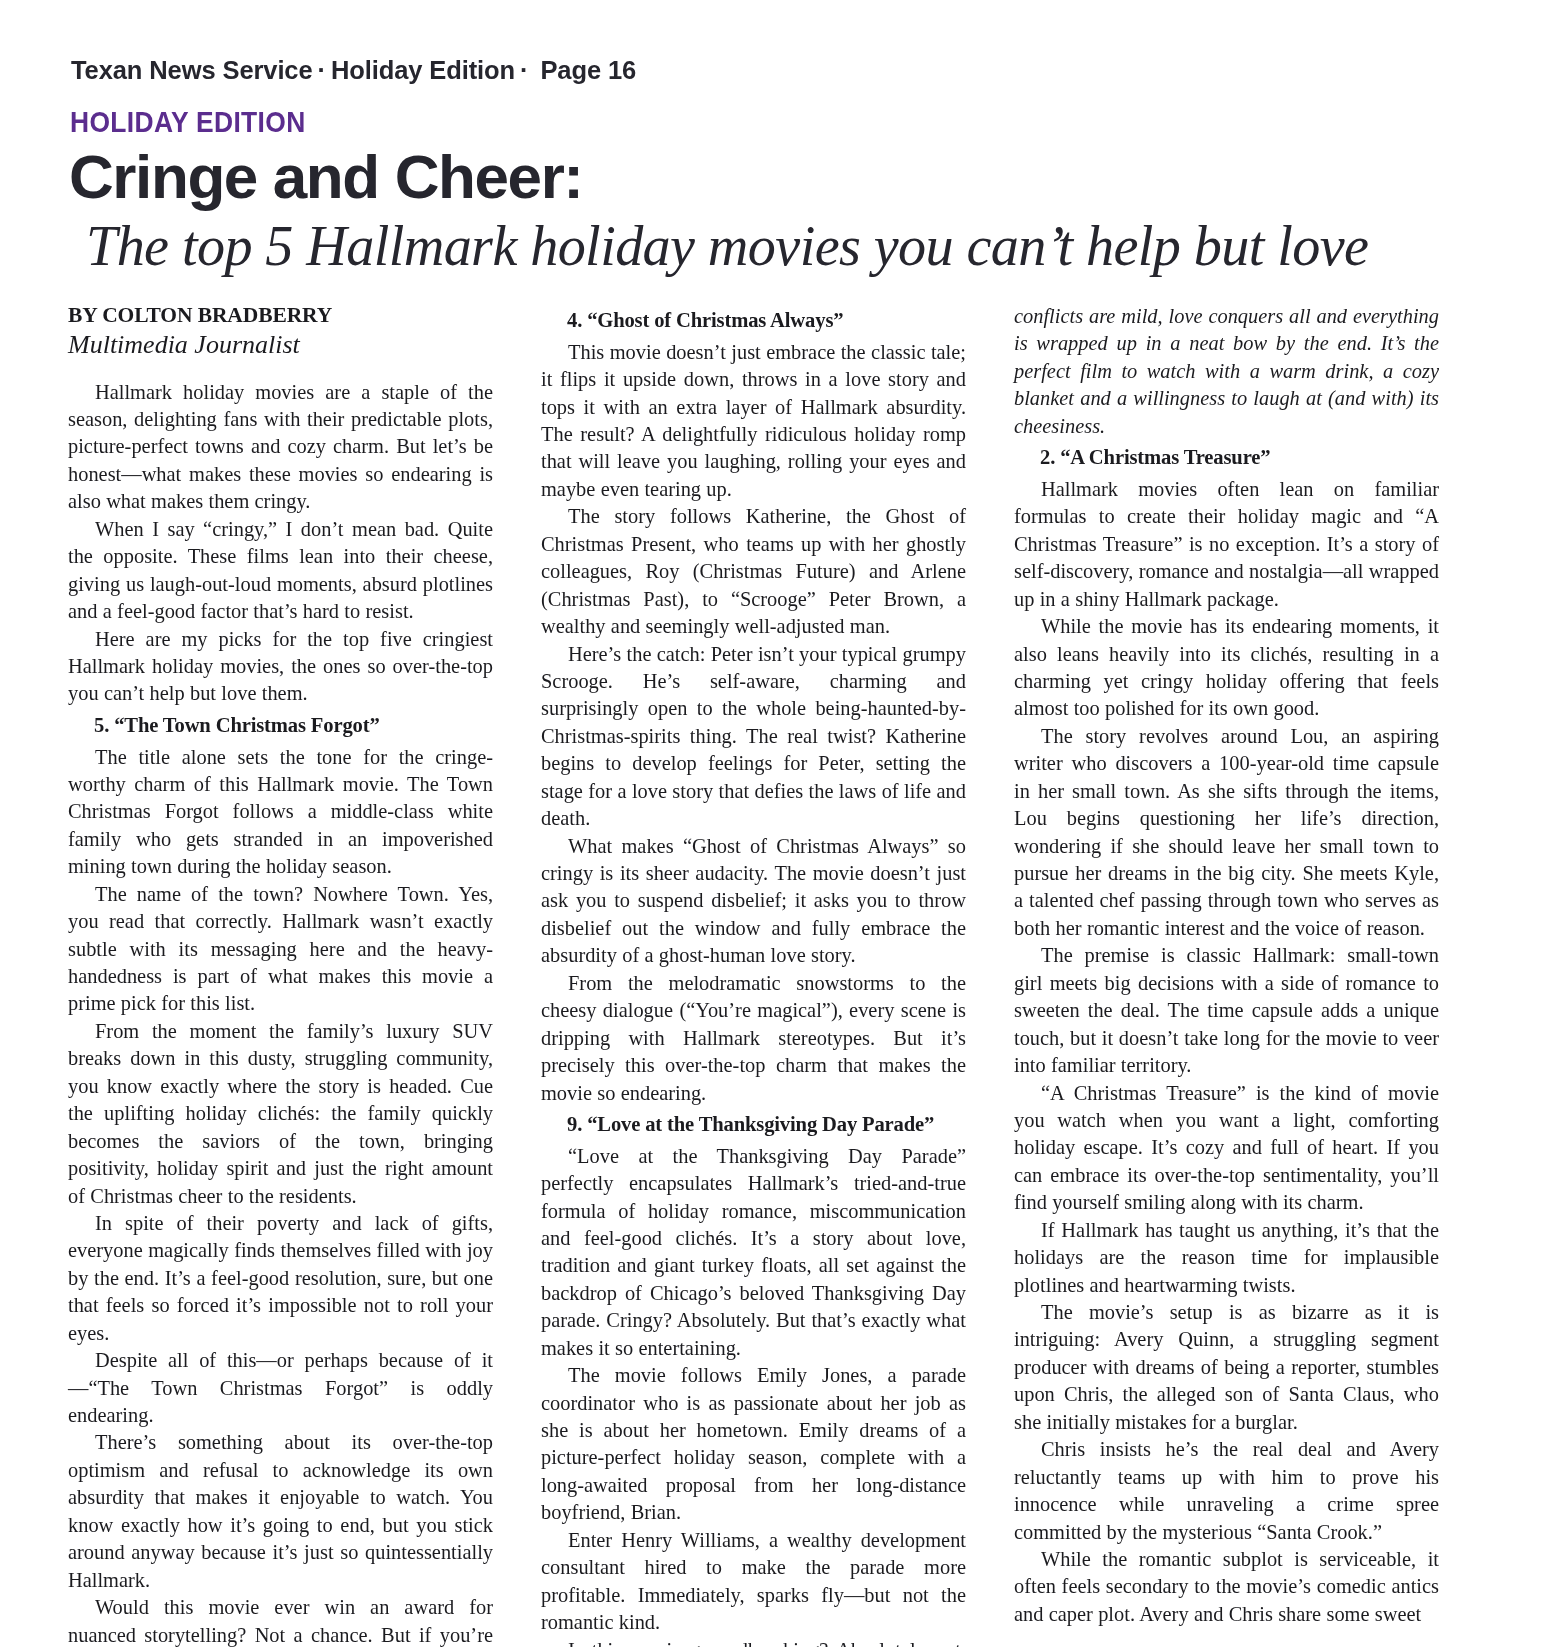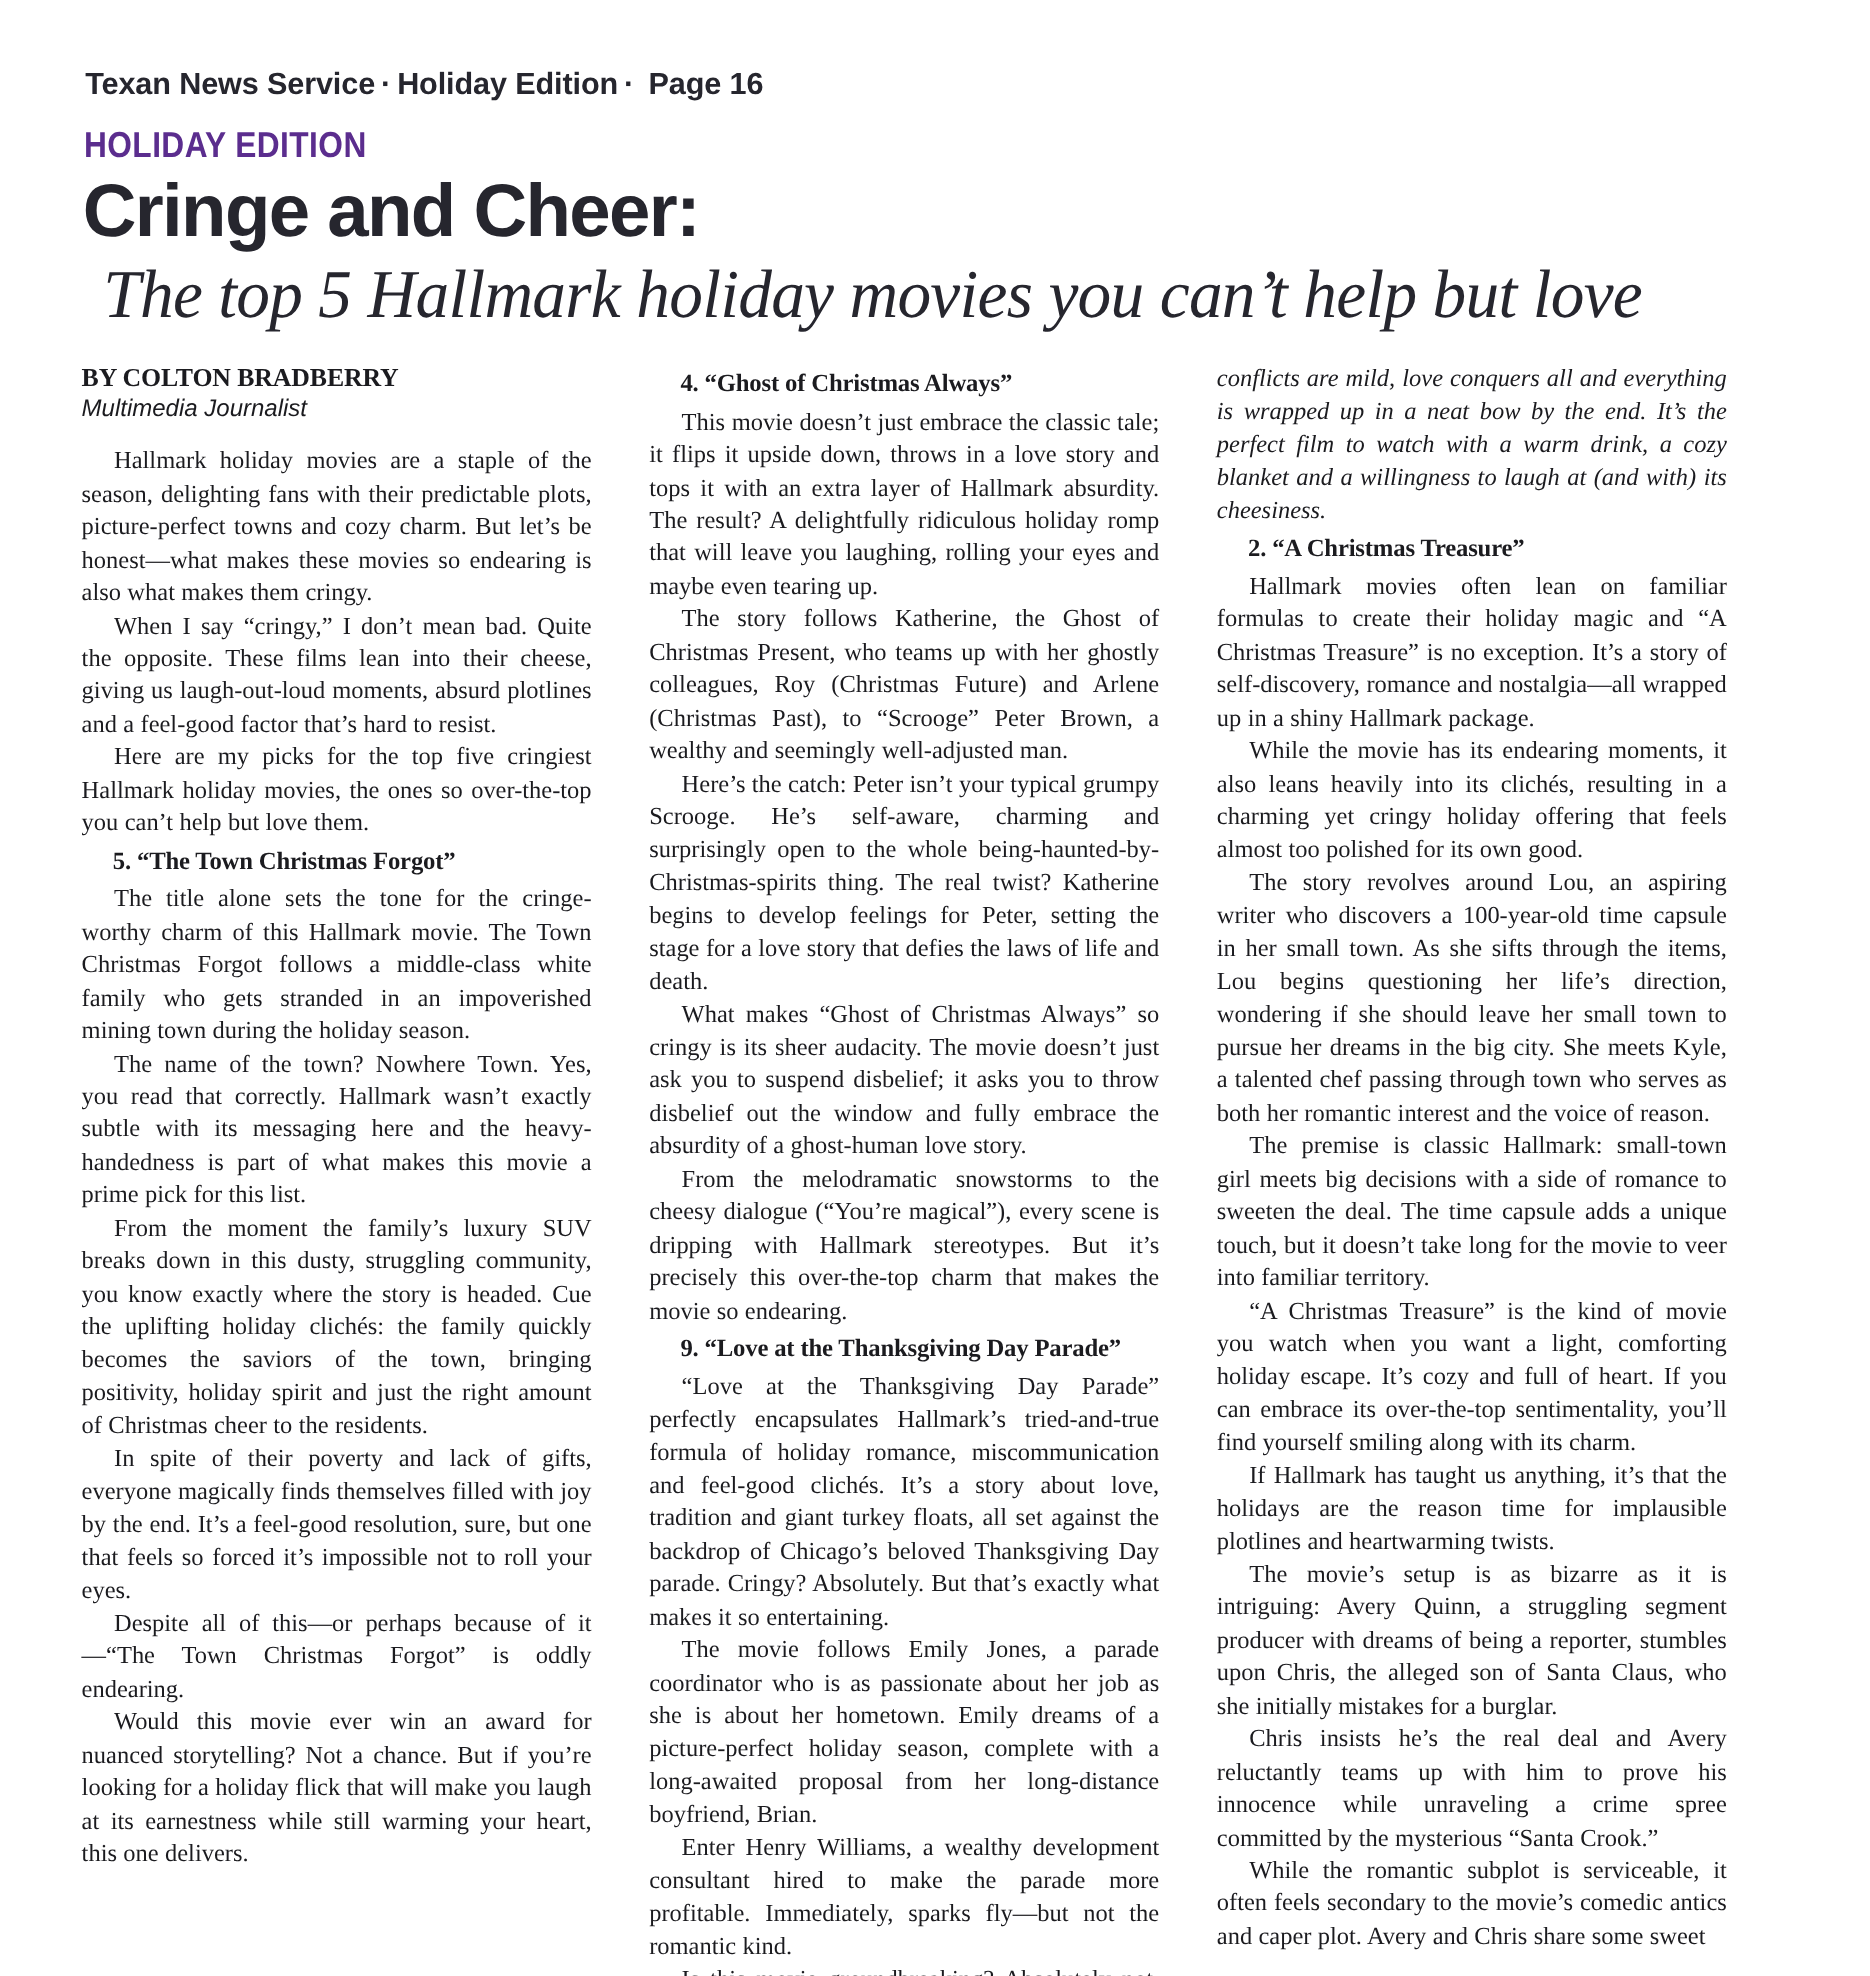--- a/index.html
+++ b/index.html
@@ -84,23 +84,23 @@
 
   .byline {
     font-family: "Liberation Serif", "DejaVu Serif", serif;
     font-weight: bold;
     font-size: 21.5px;
     line-height: 1.18;
     letter-spacing: -0.1px;
     margin: 0 0 1px 0;
   }
   .byline-role {
-    font-family: Liberation Sans, sans-serif;
+    font-family: Liberation Serif, serif;
     font-style: italic;
-    font-size: 20px;
+    font-size: 26px;
     line-height: 1.2;
     margin: 0 0 18px 0;
   }
 
   p.body {
     margin: 0;
     font-size: 20.4px;
     line-height: 1.345;
     text-align: justify;
     text-indent: 27px;
@@ -140,20 +140,21 @@
       <div>
           <p class="body">Hallmark holiday movies are a staple of the season, delighting fans with their predictable plots, picture-perfect towns and cozy charm. But let’s be honest—what makes these movies so endearing is also what makes them cringy.</p>
           <p class="body">When I say “cringy,” I don’t mean bad. Quite the opposite. These films lean into their cheese, giving us laugh-out-loud moments, absurd plotlines and a feel-good factor that’s hard to resist.</p>
           <p class="body">Here are my picks for the top five cringiest Hallmark holiday movies, the ones so over-the-top you can’t help but love them.</p>
           <p class="subhead">5. “The Town Christmas Forgot”</p>
           <p class="body">The title alone sets the tone for the cringe-worthy charm of this Hallmark movie. The Town Christmas Forgot follows a middle-class white family who gets stranded in an impoverished mining town during the holiday season.</p>
           <p class="body">The name of the town? Nowhere Town. Yes, you read that correctly. Hallmark wasn’t exactly subtle with its messaging here and the heavy-handedness is part of what makes this movie a prime pick for this list.</p>
           <p class="body">From the moment the family’s luxury SUV breaks down in this dusty, struggling community, you know exactly where the story is headed. Cue the uplifting holiday clichés: the family quickly becomes the saviors of the town, bringing positivity, holiday spirit and just the right amount of Christmas cheer to the residents.</p>
           <p class="body">In spite of their poverty and lack of gifts, everyone magically finds themselves filled with joy by the end. It’s a feel-good resolution, sure, but one that feels so forced it’s impossible not to roll your eyes.</p>
           <p class="body">Despite all of this—or perhaps because of it—“The Town Christmas Forgot” is oddly endearing.</p>
+          <p class="body">There’s something about its over-the-top optimism and refusal to acknowledge its own absurdity that makes it enjoyable to watch. You know exactly how it’s going to end, but you stick around anyway because it’s just so quintessentially Hallmark.</p>
           <p class="body">Would this movie ever win an award for nuanced storytelling? Not a chance. But if you’re looking for a holiday flick that will make you laugh at its earnestness while still warming your heart, this one delivers.</p>
         </div>
     </div>
     <div class="col">
       <div>
           <p class="subhead">4. “Ghost of Christmas Always”</p>
           <p class="body">This movie doesn’t just embrace the classic tale; it flips it upside down, throws in a love story and tops it with an extra layer of Hallmark absurdity. The result? A delightfully ridiculous holiday romp that will leave you laughing, rolling your eyes and maybe even tearing up.</p>
           <p class="body">The story follows Katherine, the Ghost of Christmas Present, who teams up with her ghostly colleagues, Roy (Christmas Future) and Arlene (Christmas Past), to “Scrooge” Peter Brown, a wealthy and seemingly well-adjusted man.</p>
           <p class="body">Here’s the catch: Peter isn’t your typical grumpy Scrooge. He’s self-aware, charming and surprisingly open to the whole being-haunted-by-Christmas-spirits thing. The real twist? Katherine begins to develop feelings for Peter, setting the stage for a love story that defies the laws of life and death.</p>
           <p class="body">What makes “Ghost of Christmas Always” so cringy is its sheer audacity. The movie doesn’t just ask you to suspend disbelief; it asks you to throw disbelief out the window and fully embrace the absurdity of a ghost-human love story.</p>

